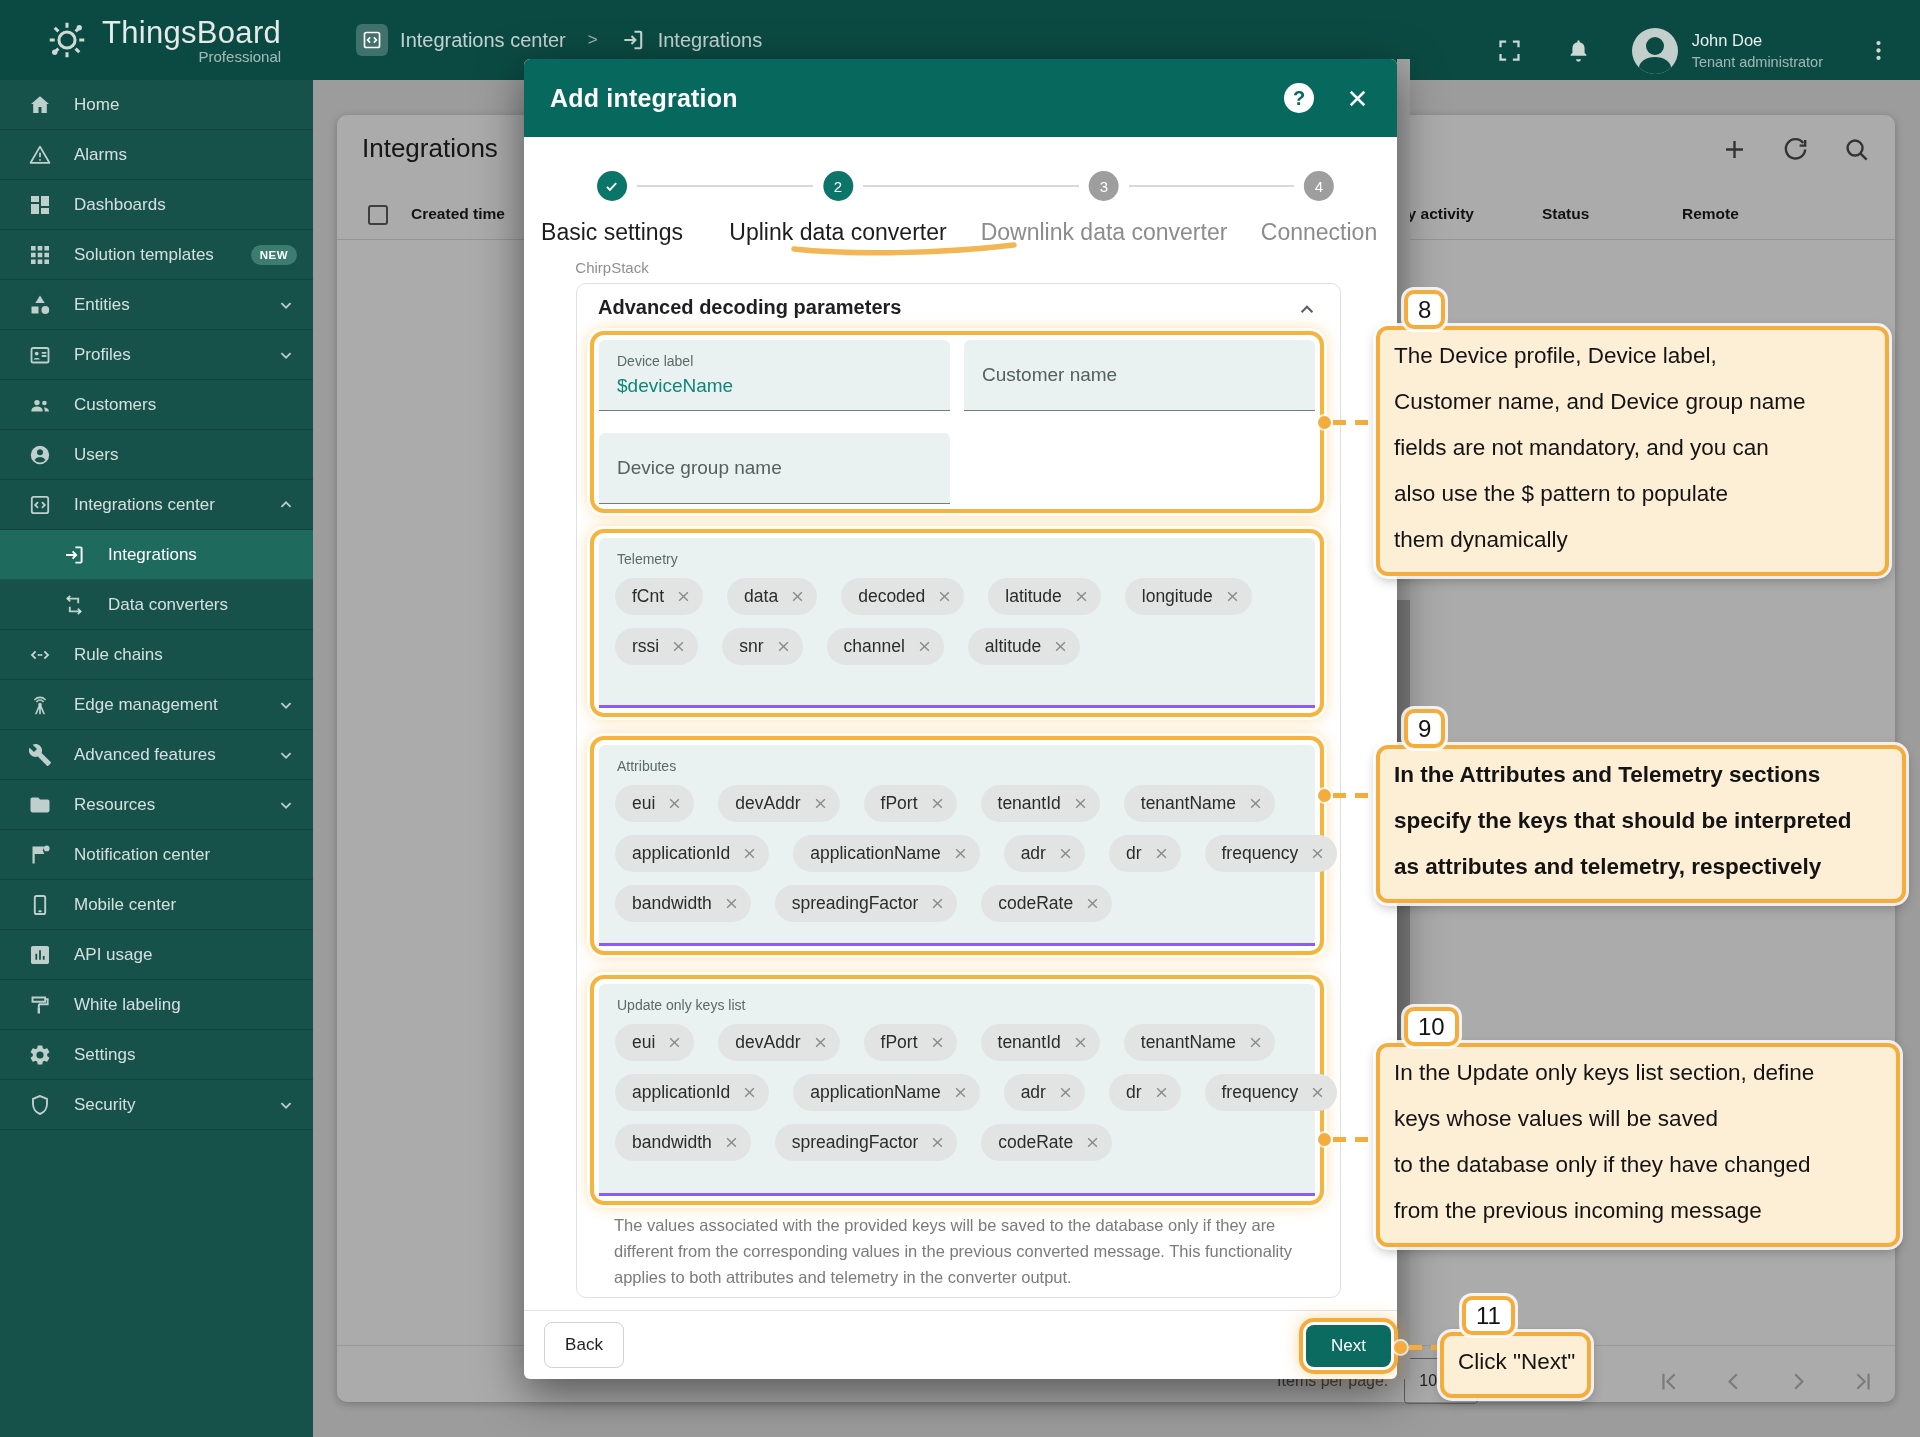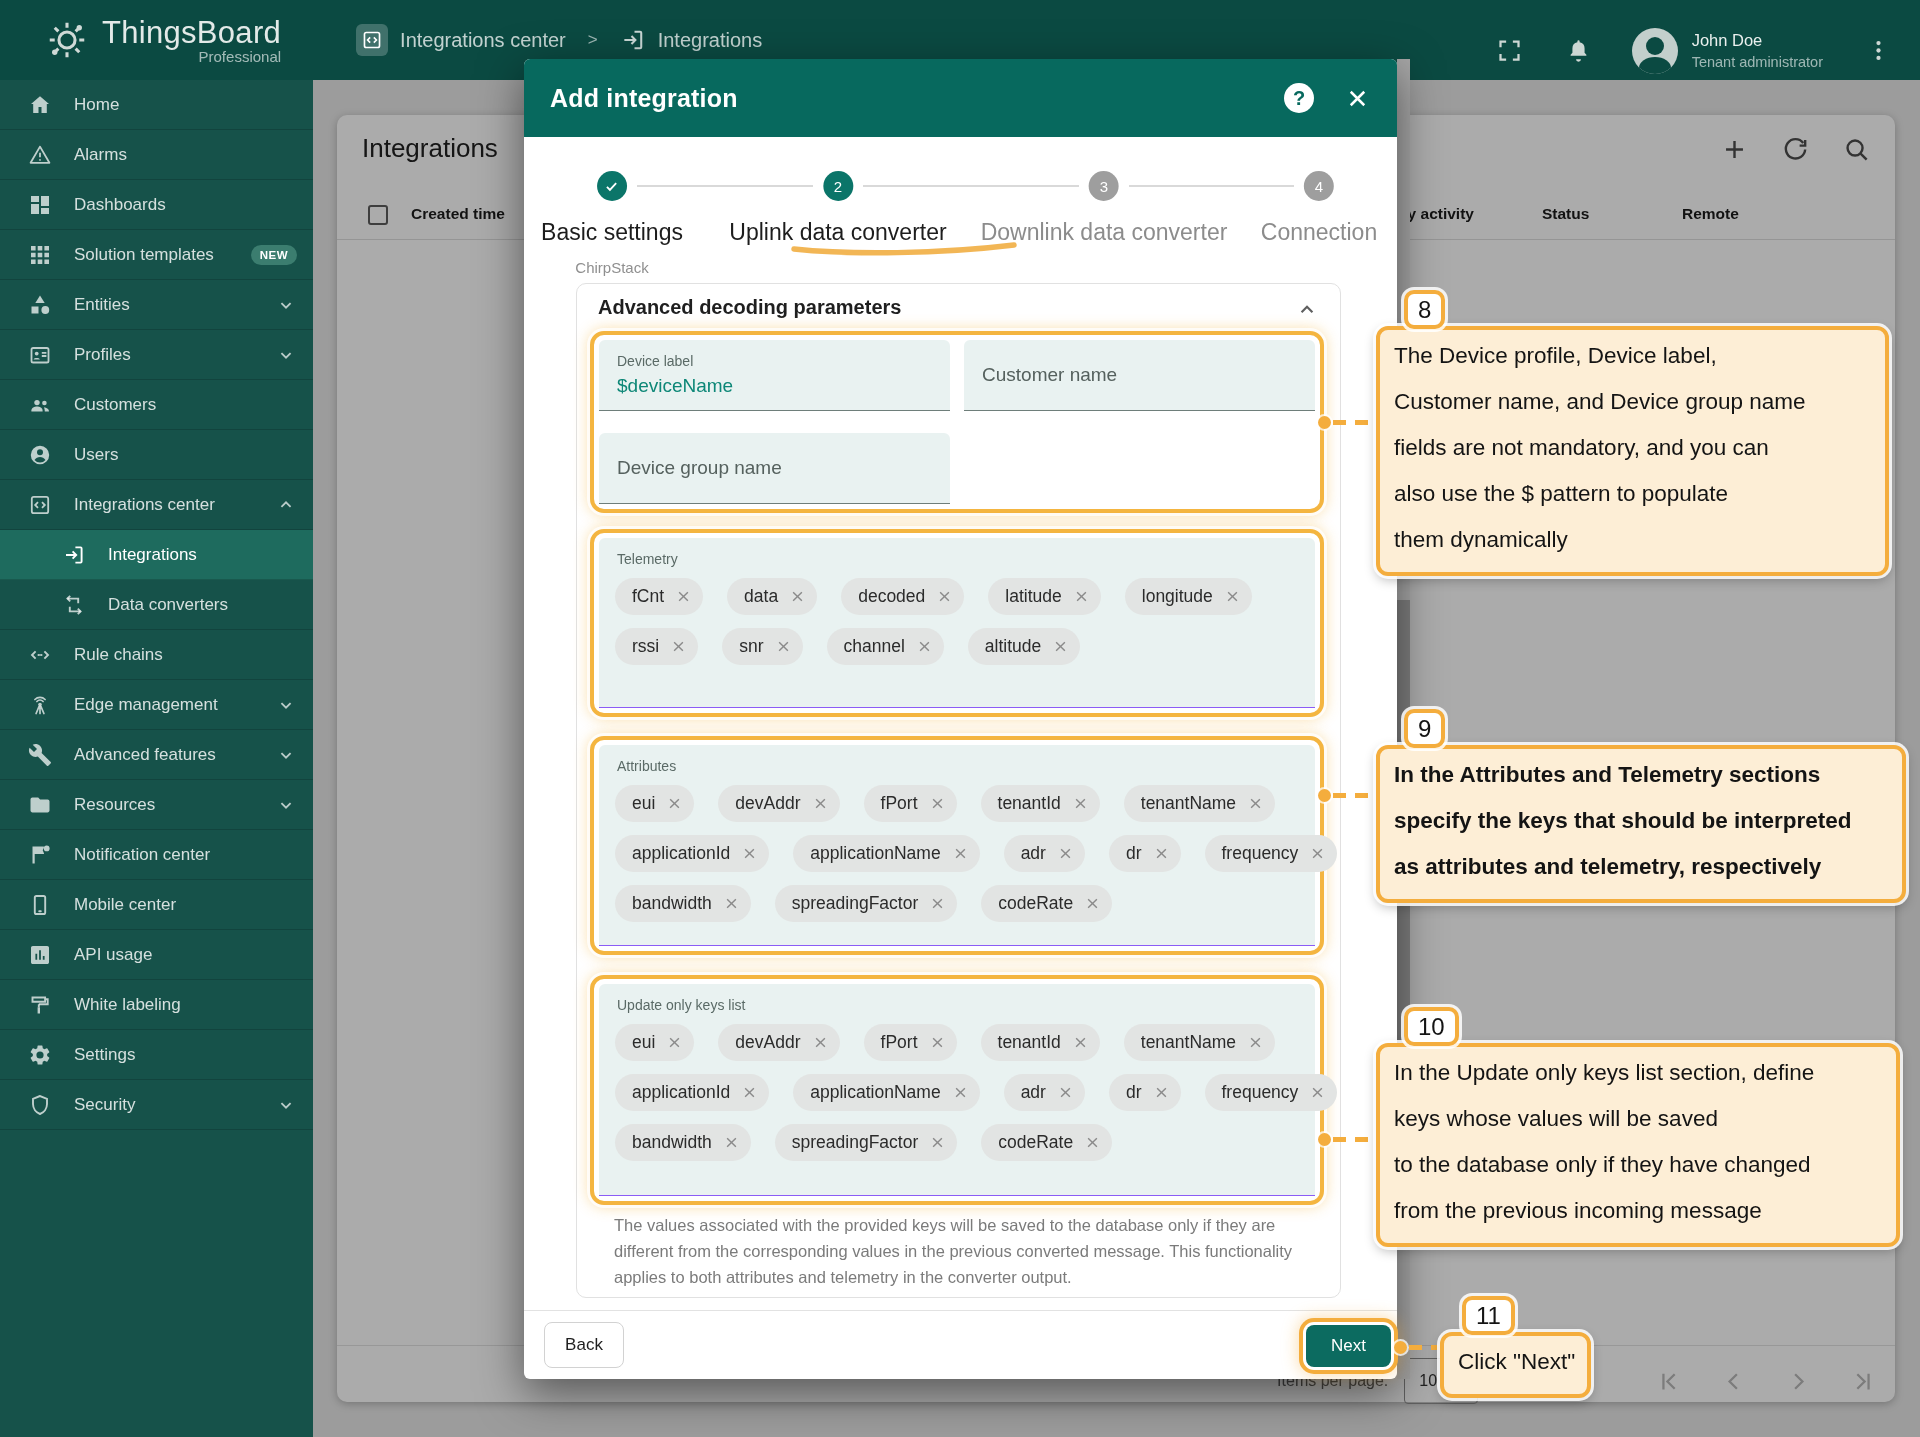--- a/index.html
+++ b/index.html
@@ -118,21 +118,21 @@
   .box-attributes { top:677px; height:219px; }
   .box-update { top:916px; height:230px; }
 
   .fields-grid { display:grid; grid-template-columns:1fr 1fr; column-gap:14px; row-gap:22px; }
   .ffield { height:71px; background:#e9f2f1; border-radius:6px 6px 0 0; border-bottom:1px solid #6e7e7a;
             display:flex; flex-direction:column; justify-content:center; gap:6px; padding:0 18px; cursor:text; }
   .flabel { font-size:14px; color:#5a6a66; }
   .fvalue { font-size:19px; color:#0d8777; }
   .fplaceholder { font-size:19px; color:#55615e; }
 
-  .chip-area { height:100%; background:#e9f2f1; border-radius:6px 6px 0 0; border-bottom:1px solid #8b5cf6; padding:10px 16px; }
+  .chip-area { height:100%; background:#e9f2f1; border-radius:6px 6px 0 0; border-bottom:3px solid #8b5cf6; padding:10px 16px; }
   .chip-label { font-size:14px; color:#5a6a66; margin:3px 0 11px 2px; }
   .chip-row { display:flex; gap:24px; margin-bottom:13px; }
   .chip { display:inline-flex; align-items:center; height:37px; background:#e2e4e3; border-radius:19px;
           padding:0 10px 0 17px; font-size:17.5px; color:#2b2b2b; cursor:default; }
   .chip-x { display:inline-flex; width:19px; height:19px; margin-left:10px; color:#8a8a8a; cursor:pointer; }
   .chip-x svg { width:100%; height:100%; }
 
   .m-help { position:absolute; left:90px; top:1153px; width:712px; font-size:16.5px; line-height:26px; color:#7b7b7b; }
   .m-foot-divider { position:absolute; left:0; top:1251px; width:100%; height:1px; background:#e2e2e2; }
   .btn-back { position:absolute; left:20px; top:1263px; width:80px; height:46px; background:#fff; border:1px solid #d2d2d2;

